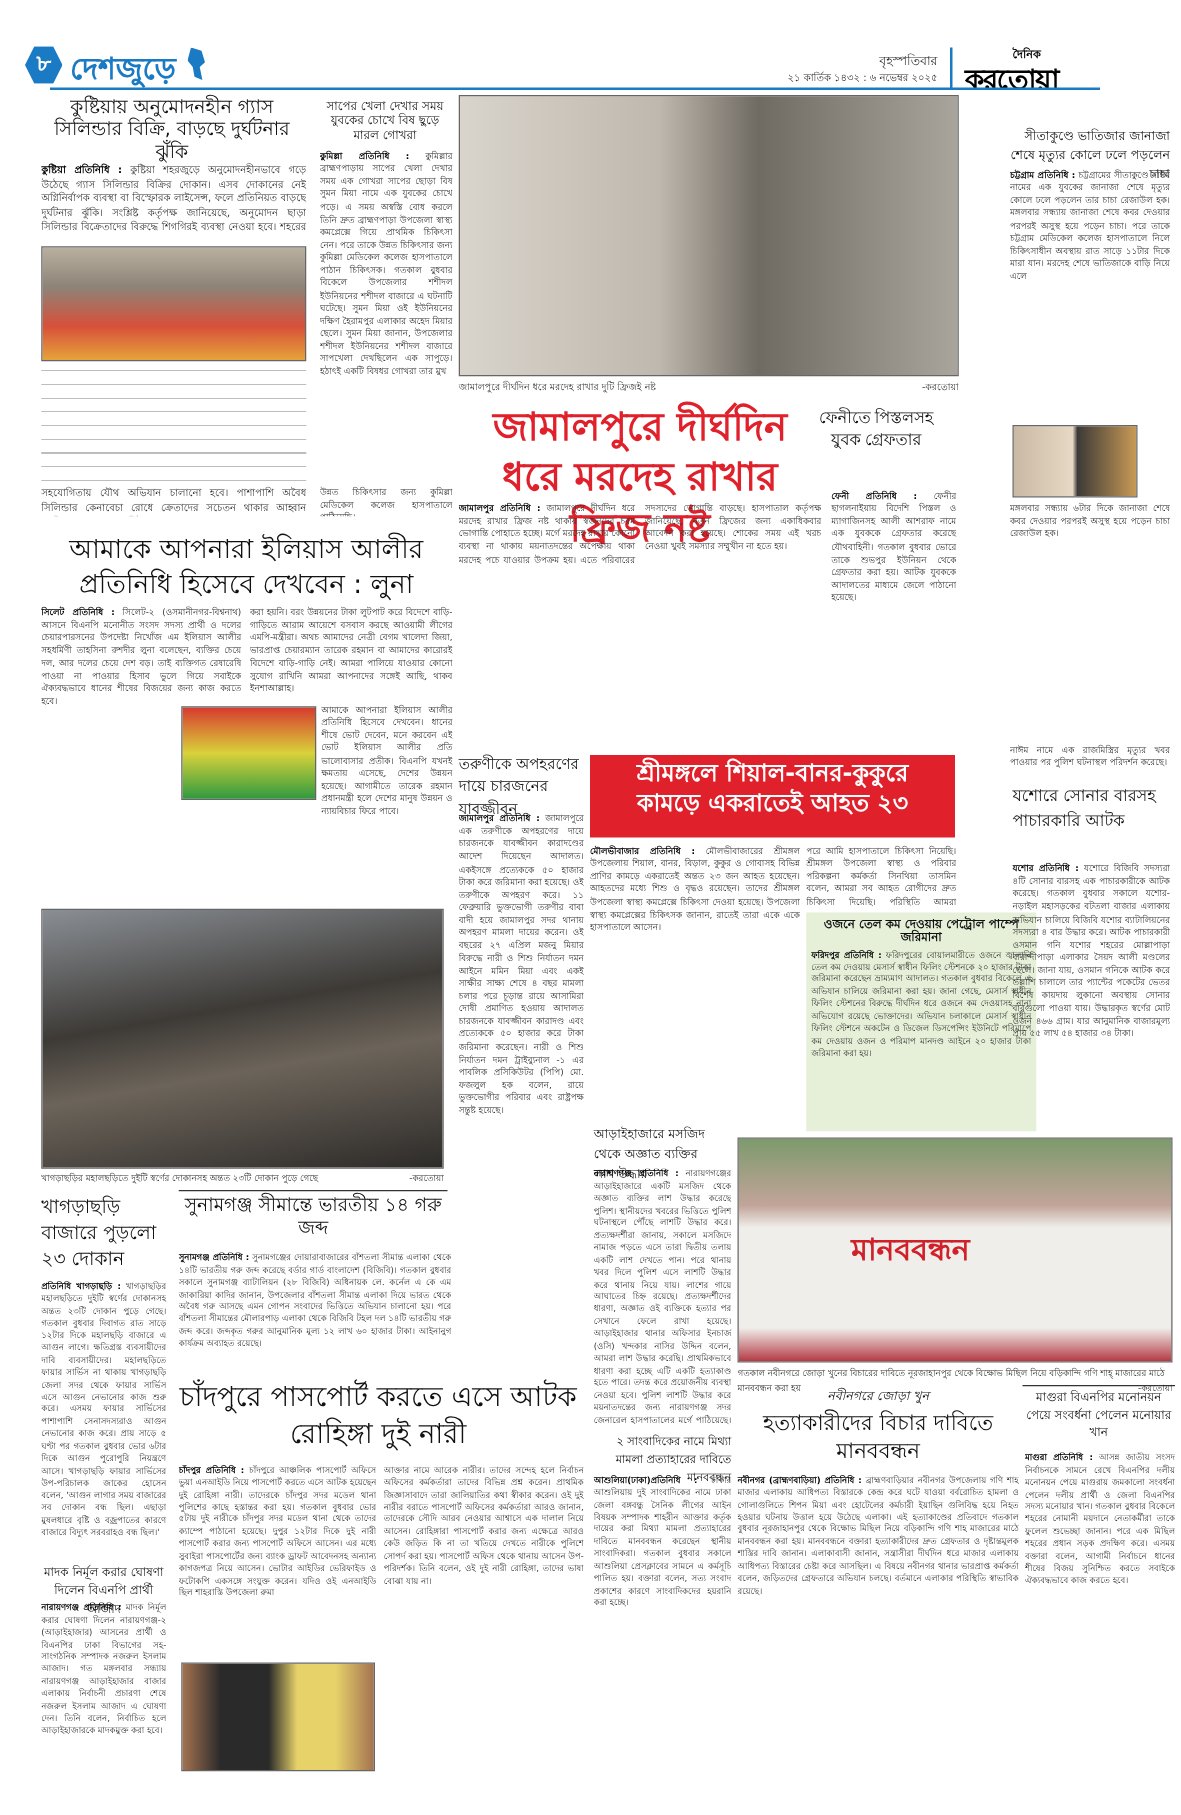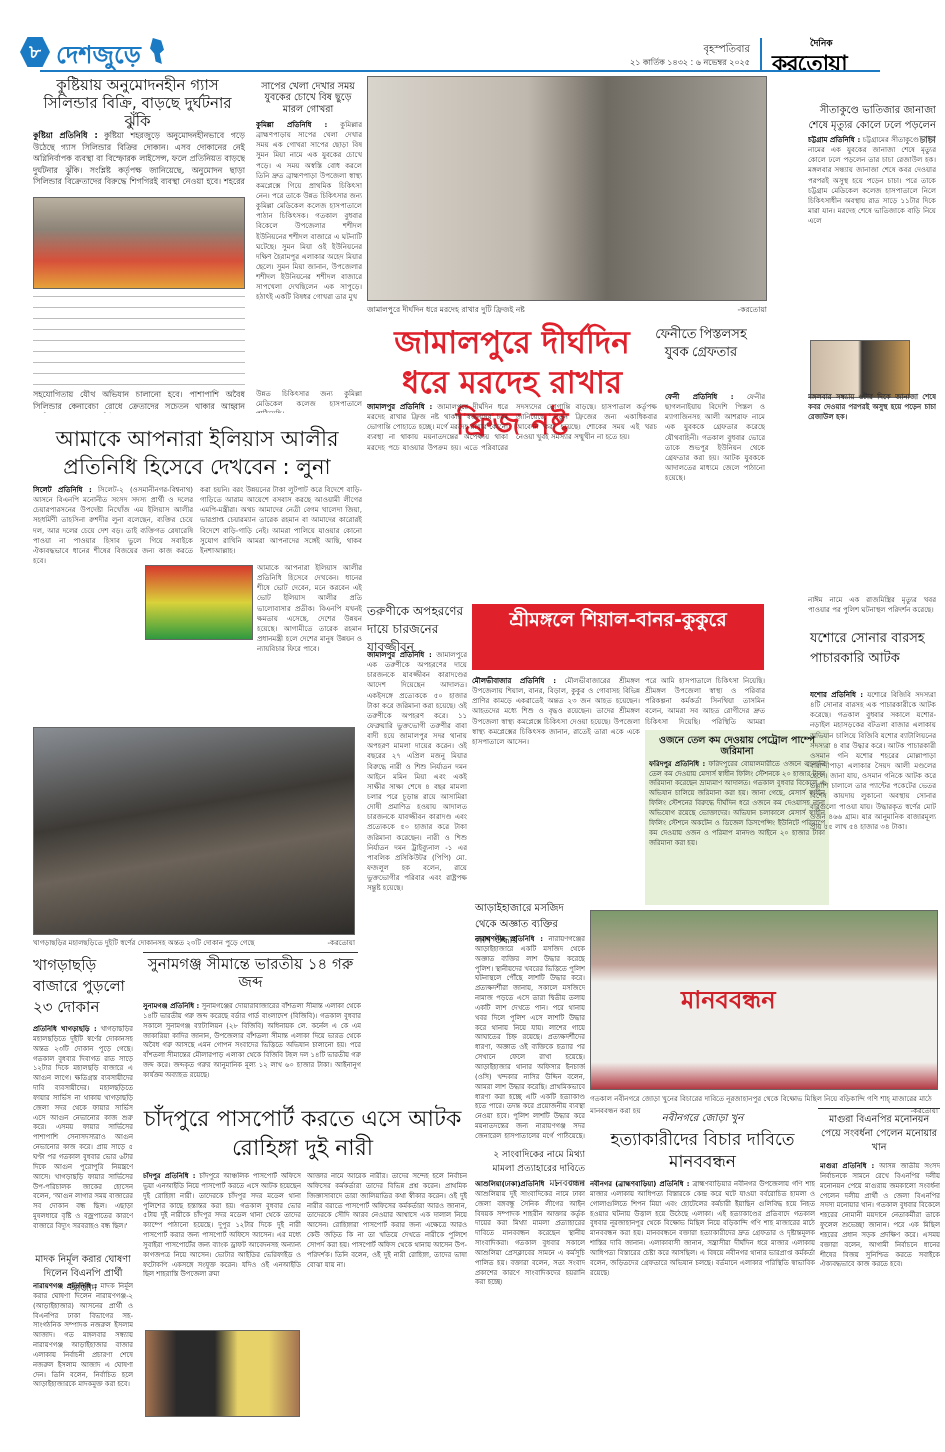--- a/index.html
+++ b/index.html
@@ -49,34 +49,35 @@
 
 <div class="abs hl" style="left:367px;top:322px;width:290px;font-size:31px;color:#e0202a;font-weight:bold;line-height:1.3;">জামালপুরে দীর্ঘদিন ধরে মরদেহ রাখার ফ্রিজ নষ্ট</div>
 <div class="abs body" style="left:367px;top:402px;width:290px;height:185px;column-count:2;column-gap:8px;font-size:7px;"><b>জামালপুর প্রতিনিধি :</b> <span>জামালপুরে দীর্ঘদিন ধরে মরদেহ রাখার ফ্রিজ নষ্ট থাকায় স্বজনদের চরম ভোগান্তি পোহাতে হচ্ছে। মর্গে মরদেহ রাখার কোনো ব্যবস্থা না থাকায় ময়নাতদন্তের অপেক্ষায় থাকা মরদেহ পচে যাওয়ার উপক্রম হয়। এতে পরিবারের সদস্যদের ভোগান্তি বাড়ছে। হাসপাতাল কর্তৃপক্ষ জানিয়েছে, নতুন ফ্রিজের জন্য একাধিকবার আবেদন করা হয়েছে। শোকের সময় এই খরচ নেওয়া খুবই সমস্যার সম্মুখীন না হতে হয়।</span></div>
 
 <div class="abs hl" style="left:651px;top:325px;width:100px;font-size:13px;line-height:1.4;font-family:Liberation Serif, serif;">ফেনীতে পিস্তলসহ যুবক গ্রেফতার</div>
 <div class="abs body" style="left:665px;top:392px;width:100px;height:195px;font-size:7px;"><b>ফেনী প্রতিনিধি :</b> <span>ফেনীর ছাগলনাইয়ায় বিদেশি পিস্তল ও ম্যাগাজিনসহ আলী আশরাফ নামে এক যুবককে গ্রেফতার করেছে যৌথবাহিনী। গতকাল বুধবার ভোরে তাকে শুভপুর ইউনিয়ন থেকে গ্রেফতার করা হয়। আটক যুবককে আদালতের মাধ্যমে জেলে পাঠানো হয়েছে।</span></div>
 
 <div class="abs hl" style="left:808px;top:78px;width:128px;font-size:10px;text-align:right;line-height:1.5;margin-top:24px;">সীতাকুণ্ডে ভাতিজার জানাজা শেষে মৃত্যুর কোলে ঢলে পড়লেন চাচা</div>
 <div class="abs body" style="left:808px;top:135px;width:128px;height:200px;font-size:7px;"><b>চট্টগ্রাম প্রতিনিধি :</b> <span>চট্টগ্রামের সীতাকুণ্ডে নাঈম নামের এক যুবকের জানাজা শেষে মৃত্যুর কোলে ঢলে পড়লেন তার চাচা রেজাউল হক। মঙ্গলবার সন্ধ্যায় জানাজা শেষে কবর দেওয়ার পরপরই অসুস্থ হয়ে পড়েন চাচা। পরে তাকে চট্টগ্রাম মেডিকেল কলেজ হাসপাতালে নিলে চিকিৎসাধীন অবস্থায় রাত সাড়ে ১১টার দিকে মারা যান। মরদেহ শেষে ভাতিজাকে বাড়ি নিয়ে এলে</span></div>
 <div class="abs photo" style="left:810px;top:340px;width:100px;height:58px;background:linear-gradient(90deg,#c9b8a4 0%,#e7d9c5 48%,#3c3a37 52%,#c99a56 100%);"></div>
-<div class="abs body" style="left:808px;top:392px;width:128px;height:195px;font-size:7px;font-weight:bold;">মঙ্গলবার সন্ধ্যায় ৬টার দিকে জানাজা শেষে কবর দেওয়ার পরপরই অসুস্থ হয়ে পড়েন চাচা রেজাউল হক।</div>
+<div class="abs body" style="left:808px;top:402px;width:128px;height:195px;font-size:7px;">মঙ্গলবার সন্ধ্যায় ৬টার দিকে জানাজা শেষে কবর দেওয়ার পরপরই অসুস্থ হয়ে পড়েন চাচা রেজাউল হক।</div>
 <div class="abs body" style="left:808px;top:595px;width:128px;height:28px;font-size:7px;">নাঈম নামে এক রাজমিস্ত্রির মৃত্যুর খবর পাওয়ার পর পুলিশ ঘটনাস্থল পরিদর্শন করেছে।</div>
 
 <div class="abs hl" style="left:32px;top:425px;width:330px;font-size:21px;line-height:1.35;">আমাকে আপনারা ইলিয়াস আলীর প্রতিনিধি হিসেবে দেখবেন : লুনা</div>
 <div class="abs body" style="left:33px;top:485px;width:160px;height:235px;font-size:7px;"><b>সিলেট প্রতিনিধি :</b> <span>সিলেট-২ (ওসমানীনগর-বিশ্বনাথ) আসনে বিএনপি মনোনীত সংসদ সদস্য প্রার্থী ও দলের চেয়ারপারসনের উপদেষ্টা নিখোঁজ এম ইলিয়াস আলীর সহধর্মিণী তাহসিনা রুশদীর লুনা বলেছেন, ব্যক্তির চেয়ে দল, আর দলের চেয়ে দেশ বড়। তাই ব্যক্তিগত রেষারেষি পাওয়া না পাওয়ার হিসাব ভুলে গিয়ে সবাইকে ঐক্যবদ্ধভাবে ধানের শীষের বিজয়ের জন্য কাজ করতে হবে।</span></div>
 <div class="abs body" style="left:200px;top:485px;width:162px;height:75px;font-size:7px;">করা হয়নি। বরং উন্নয়নের টাকা লুটপাট করে বিদেশে বাড়ি-গাড়িতে আরাম আয়েশে বসবাস করছে আওয়ামী লীগের এমপি-মন্ত্রীরা। অথচ আমাদের নেত্রী বেগম খালেদা জিয়া, ভারপ্রাপ্ত চেয়ারম্যান তারেক রহমান বা আমাদের কারোরই বিদেশে বাড়ি-গাড়ি নেই। আমরা পালিয়ে যাওয়ার কোনো সুযোগ রাখিনি আমরা আপনাদের সঙ্গেই আছি, থাকব ইনশাআল্লাহ।</div>
 <div class="abs photo" style="left:145px;top:565px;width:108px;height:75px;background:linear-gradient(180deg,#d73a2e 0%,#d9d23a 50%,#2f9a3f 100%);"></div>
 <div class="abs body" style="left:257px;top:563px;width:105px;height:158px;font-size:7px;">আমাকে আপনারা ইলিয়াস আলীর প্রতিনিধি হিসেবে দেখবেন। ধানের শীষে ভোট দেবেন, মনে করবেন এই ভোট ইলিয়াস আলীর প্রতি ভালোবাসার প্রতীক। বিএনপি যখনই ক্ষমতায় এসেছে, দেশের উন্নয়ন হয়েছে। আগামীতে তারেক রহমান প্রধানমন্ত্রী হলে দেশের মানুষ উন্নয়ন ও ন্যায়বিচার ফিরে পাবে।</div>
 
 <div class="abs hl" style="left:367px;top:602px;width:100px;font-size:12px;text-align:left;line-height:1.5;">তরুণীকে অপহরণের দায়ে চারজনের যাবজ্জীবন</div>
 <div class="abs body" style="left:367px;top:650px;width:100px;height:455px;font-size:7px;"><b>জামালপুর প্রতিনিধি :</b> <span>জামালপুরে এক তরুণীকে অপহরণের দায়ে চারজনকে যাবজ্জীবন কারাদণ্ডের আদেশ দিয়েছেন আদালত। একইসঙ্গে প্রত্যেককে ৫০ হাজার টাকা করে জরিমানা করা হয়েছে। ওই তরুণীকে অপহরণ করে। ১১ ফেব্রুয়ারি ভুক্তভোগী তরুণীর বাবা বাদী হয়ে জামালপুর সদর থানায় অপহরণ মামলা দায়ের করেন। ওই বছরের ২৭ এপ্রিল মজনু মিয়ার বিরুদ্ধে নারী ও শিশু নির্যাতন দমন আইনে মমিন মিয়া এবং একই সাক্ষীর সাক্ষ্য শেষে ৪ বছর মামলা চলার পরে চূড়ান্ত রায়ে আসামিরা দোষী প্রমাণিত হওয়ায় আদালত চারজনকে যাবজ্জীবন কারাদণ্ড এবং প্রত্যেককে ৫০ হাজার করে টাকা জরিমানা করেছেন। নারী ও শিশু নির্যাতন দমন ট্রাইব্যুনাল -১ এর পাবলিক প্রসিকিউটর (পিপি) মো. ফজলুল হক বলেন, রায়ে ভুক্তভোগীর পরিবার এবং রাষ্ট্রপক্ষ সন্তুষ্ট হয়েছে।</span></div>
 
 <div class="abs redbox" style="left:472px;top:604px;width:292px;height:66px;padding-top:4px;">
   <div style="font-size:19px;">শ্রীমঙ্গলে শিয়াল-বানর-কুকুরে</div>
+  <div style="font-size:19px;">কামড়ে একরাতেই আহত ২৩</div>
 </div>
 <div class="abs body" style="left:472px;top:676px;width:168px;height:230px;font-size:7px;"><b>মৌলভীবাজার প্রতিনিধি :</b> <span>মৌলভীবাজারের শ্রীমঙ্গল উপজেলায় শিয়াল, বানর, বিড়াল, কুকুর ও গোবাসহ বিভিন্ন প্রাণির কামড়ে একরাতেই অন্তত ২৩ জন আহত হয়েছেন। আহতদের মধ্যে শিশু ও বৃদ্ধও রয়েছেন। তাদের শ্রীমঙ্গল উপজেলা স্বাস্থ্য কমপ্লেক্সে চিকিৎসা দেওয়া হয়েছে। উপজেলা স্বাস্থ্য কমপ্লেক্সের চিকিৎসক জানান, রাতেই তারা একে একে হাসপাতালে আসেন।</span></div>
 <div class="abs body" style="left:645px;top:676px;width:120px;height:50px;font-size:7px;">পরে আমি হাসপাতালে চিকিৎসা নিয়েছি। শ্রীমঙ্গল উপজেলা স্বাস্থ্য ও পরিবার পরিকল্পনা কর্মকর্তা সিনথিয়া তাসমিন বলেন, আমরা সব আহত রোগীদের দ্রুত চিকিৎসা দিয়েছি। পরিস্থিতি আমরা পর্যবেক্ষণে রেখেছি। তবে প্রাণির কামড়ের এসব ঘটনায় স্থানীয়দেরও সতর্ক থাকা প্রয়োজন।</div>
 
 <div class="abs greenbox" style="left:645px;top:730px;width:184px;height:175px;padding:4px;">
   <div class="hl" style="font-size:9.5px;font-weight:bold;">ওজনে তেল কম দেওয়ায় পেট্রোল পাম্পে জরিমানা</div>
   <div class="body" style="font-size:6.8px;height:150px;margin-top:3px;"><b>ফরিদপুর প্রতিনিধি :</b> <span>ফরিদপুরের বোয়ালমারীতে ওজনে জ্বালানি তেল কম দেওয়ায় মেসার্স স্বাধীন ফিলিং স্টেশনকে ২০ হাজার টাকা জরিমানা করেছেন ভ্রাম্যমাণ আদালত। গতকাল বুধবার বিকেলে এ অভিযান চালিয়ে জরিমানা করা হয়। জানা গেছে, মেসার্স স্বাধীন ফিলিং স্টেশনের বিরুদ্ধে দীর্ঘদিন ধরে ওজনে কম দেওয়াসহ নানা অভিযোগ রয়েছে ভোক্তাদের। অভিযান চলাকালে মেসার্স স্বাধীন ফিলিং স্টেশনে অকটেন ও ডিজেল ডিসপেন্সিং ইউনিটে পরিমাপে কম দেওয়ায় ওজন ও পরিমাপ মানদণ্ড আইনে ২০ হাজার টাকা জরিমানা করা হয়।</span></div>
 </div>
 
 <div class="abs hl" style="left:810px;top:628px;width:126px;font-size:13px;text-align:left;line-height:1.5;">যশোরে সোনার বারসহ পাচারকারি আটক</div>

